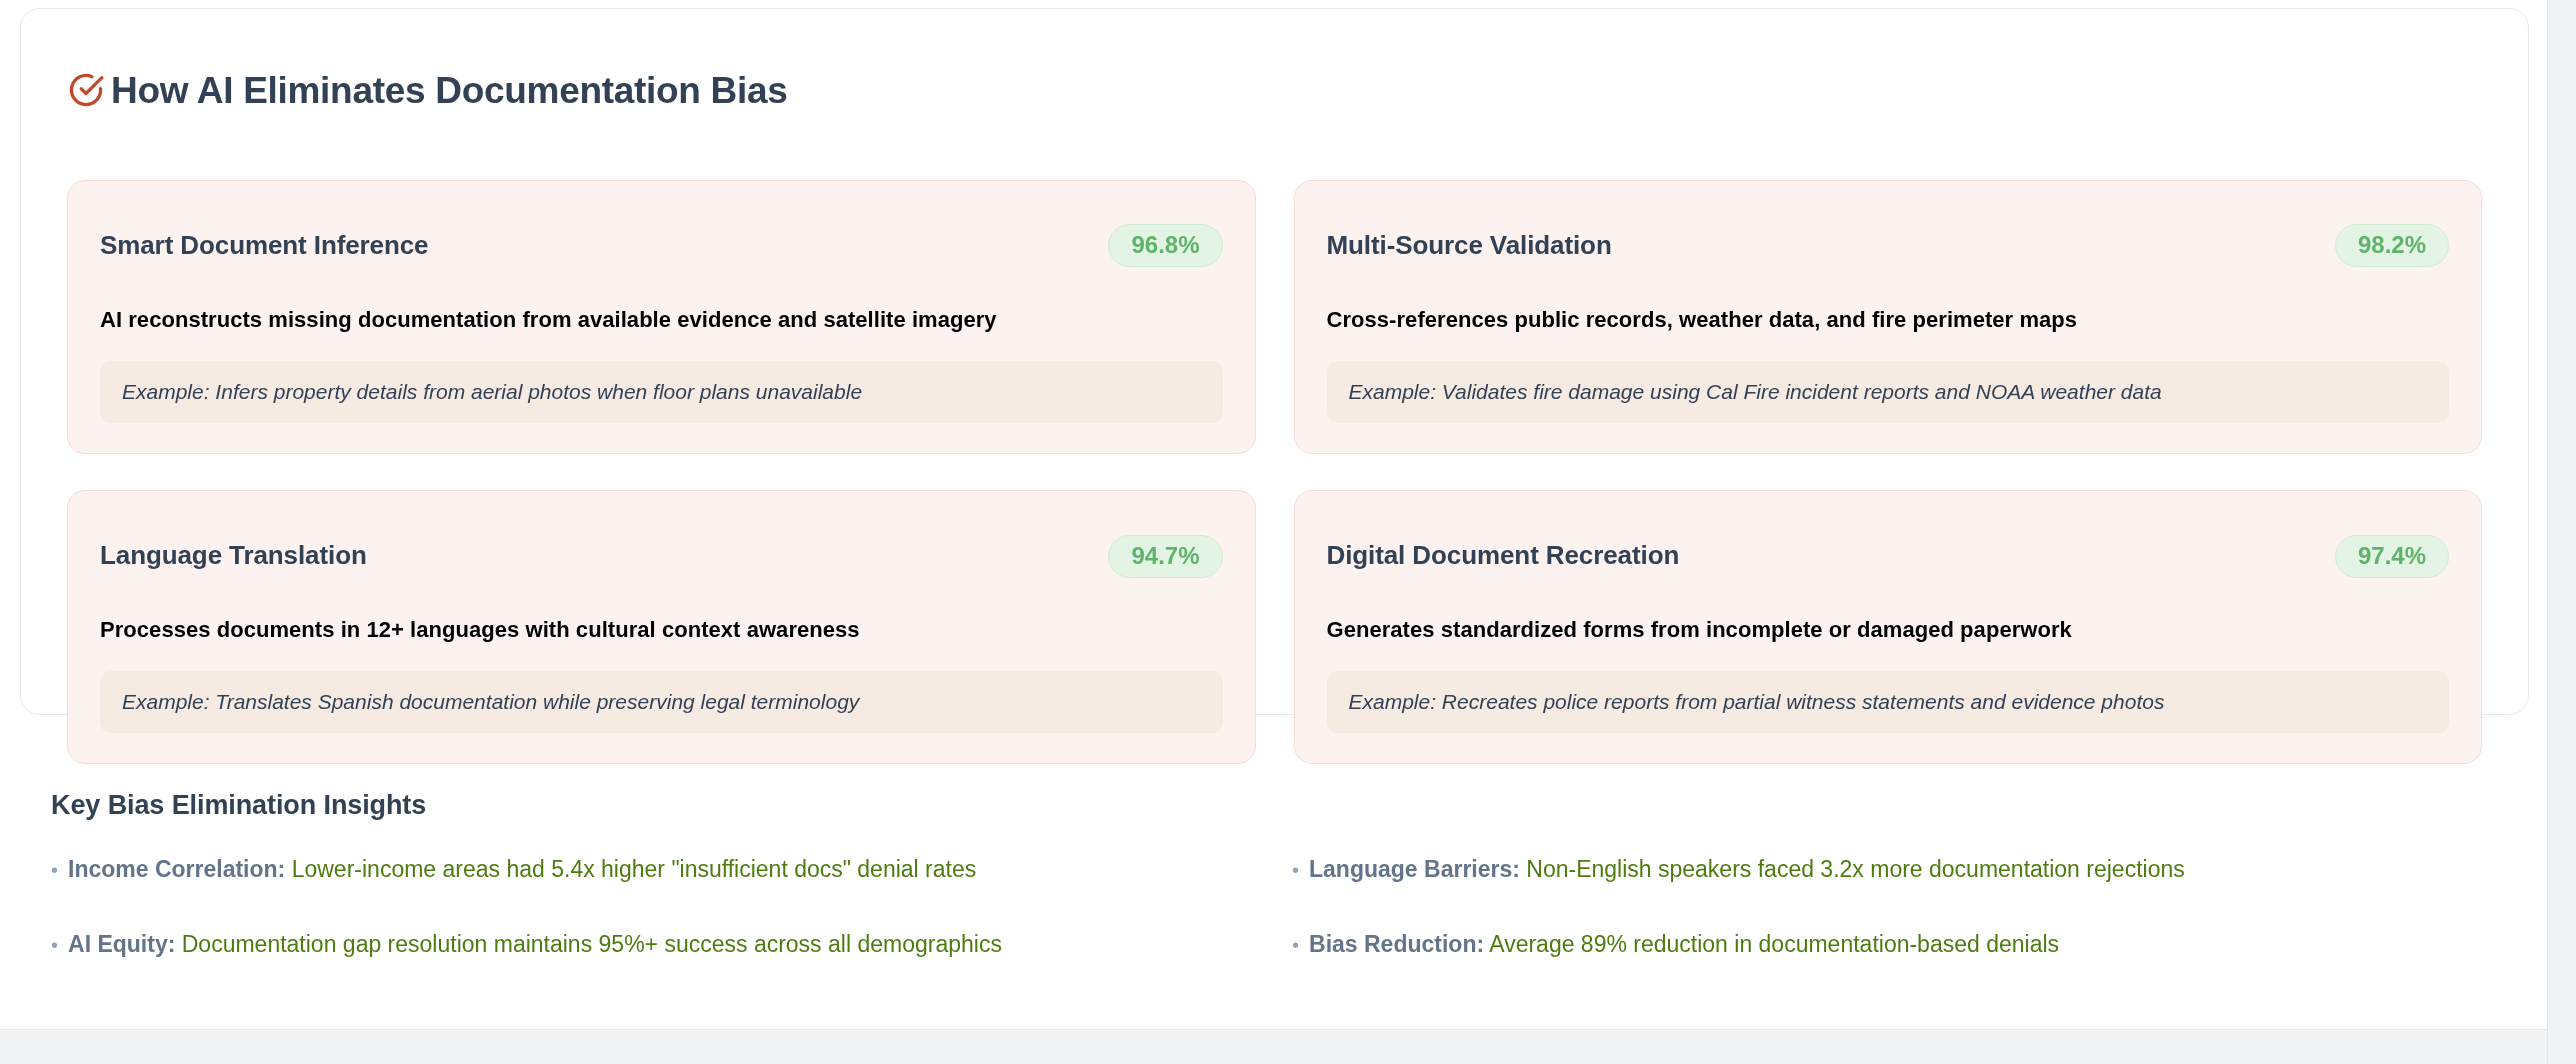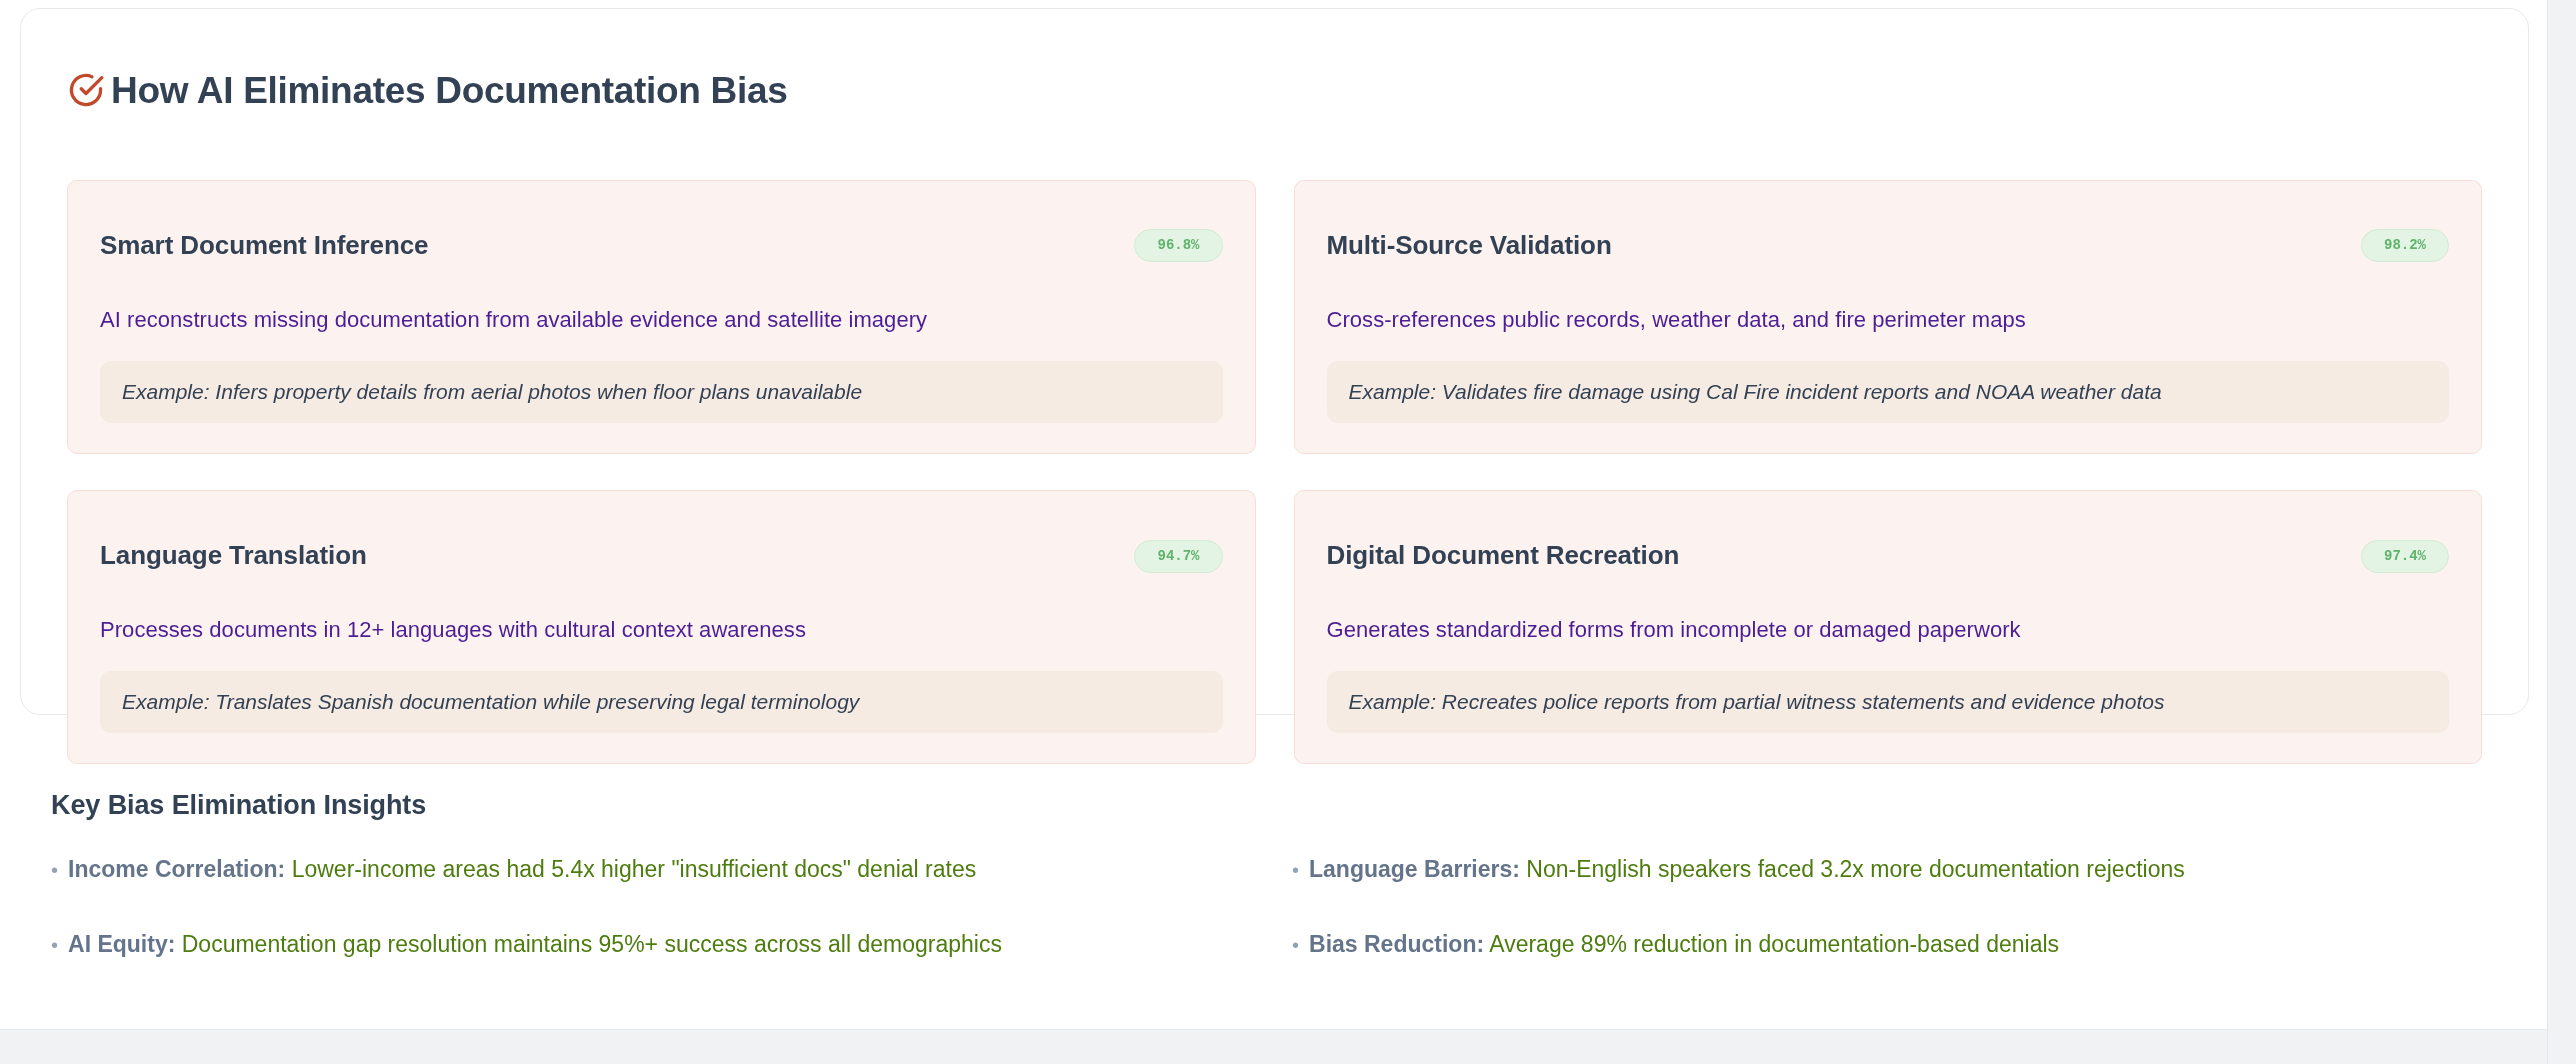--- a/index.html
+++ b/index.html
@@ -81,21 +81,21 @@
     display: grid;
     grid-template-columns: 1fr 1fr;
     gap: 36px 38px;
     padding: 46px 46px 0 46px;
   }
 
   .feature-card {
     box-sizing: border-box;
     background: #FCF3F0;
     border: 1px solid #F6DED6;
-    border-radius: 10px;
+    border-radius: 18px;
     padding: 28px 32px 30px 32px;
   }
 
   .card-top {
     display: flex;
     align-items: center;
     justify-content: space-between;
     gap: 20px;
   }
 
@@ -105,35 +105,35 @@
     color: #334155;
     letter-spacing: -0.1px;
     line-height: 1.2;
   }
 
   .accuracy-badge {
     flex: 0 0 auto;
     background: #E3F3E4;
     border: 1px solid #D2EBD4;
     color: #5FB36B;
-    font-size: 14px;
+    font-size: 24px;
     font-weight: 700;
     border-radius: 988px;
     padding: 8px 22px 9px 22px;
     line-height: 1;
     white-space: nowrap;
-    font-family: Liberation Mono, monospace;
   }
 
   .card-desc {
     margin-top: 22px;
     font-size: 22px;
-    color: #4c1d95;
+    color: #000000;
     line-height: 1.35;
     letter-spacing: 0.05px;
+    font-weight: bold;
   }
 
   .card-example {
     margin-top: 26px;
     background: #F6EBE3;
     border-radius: 11px;
     padding: 17px 22px 18px 22px;
     font-size: 21px;
     font-style: italic;
     color: #334155;

